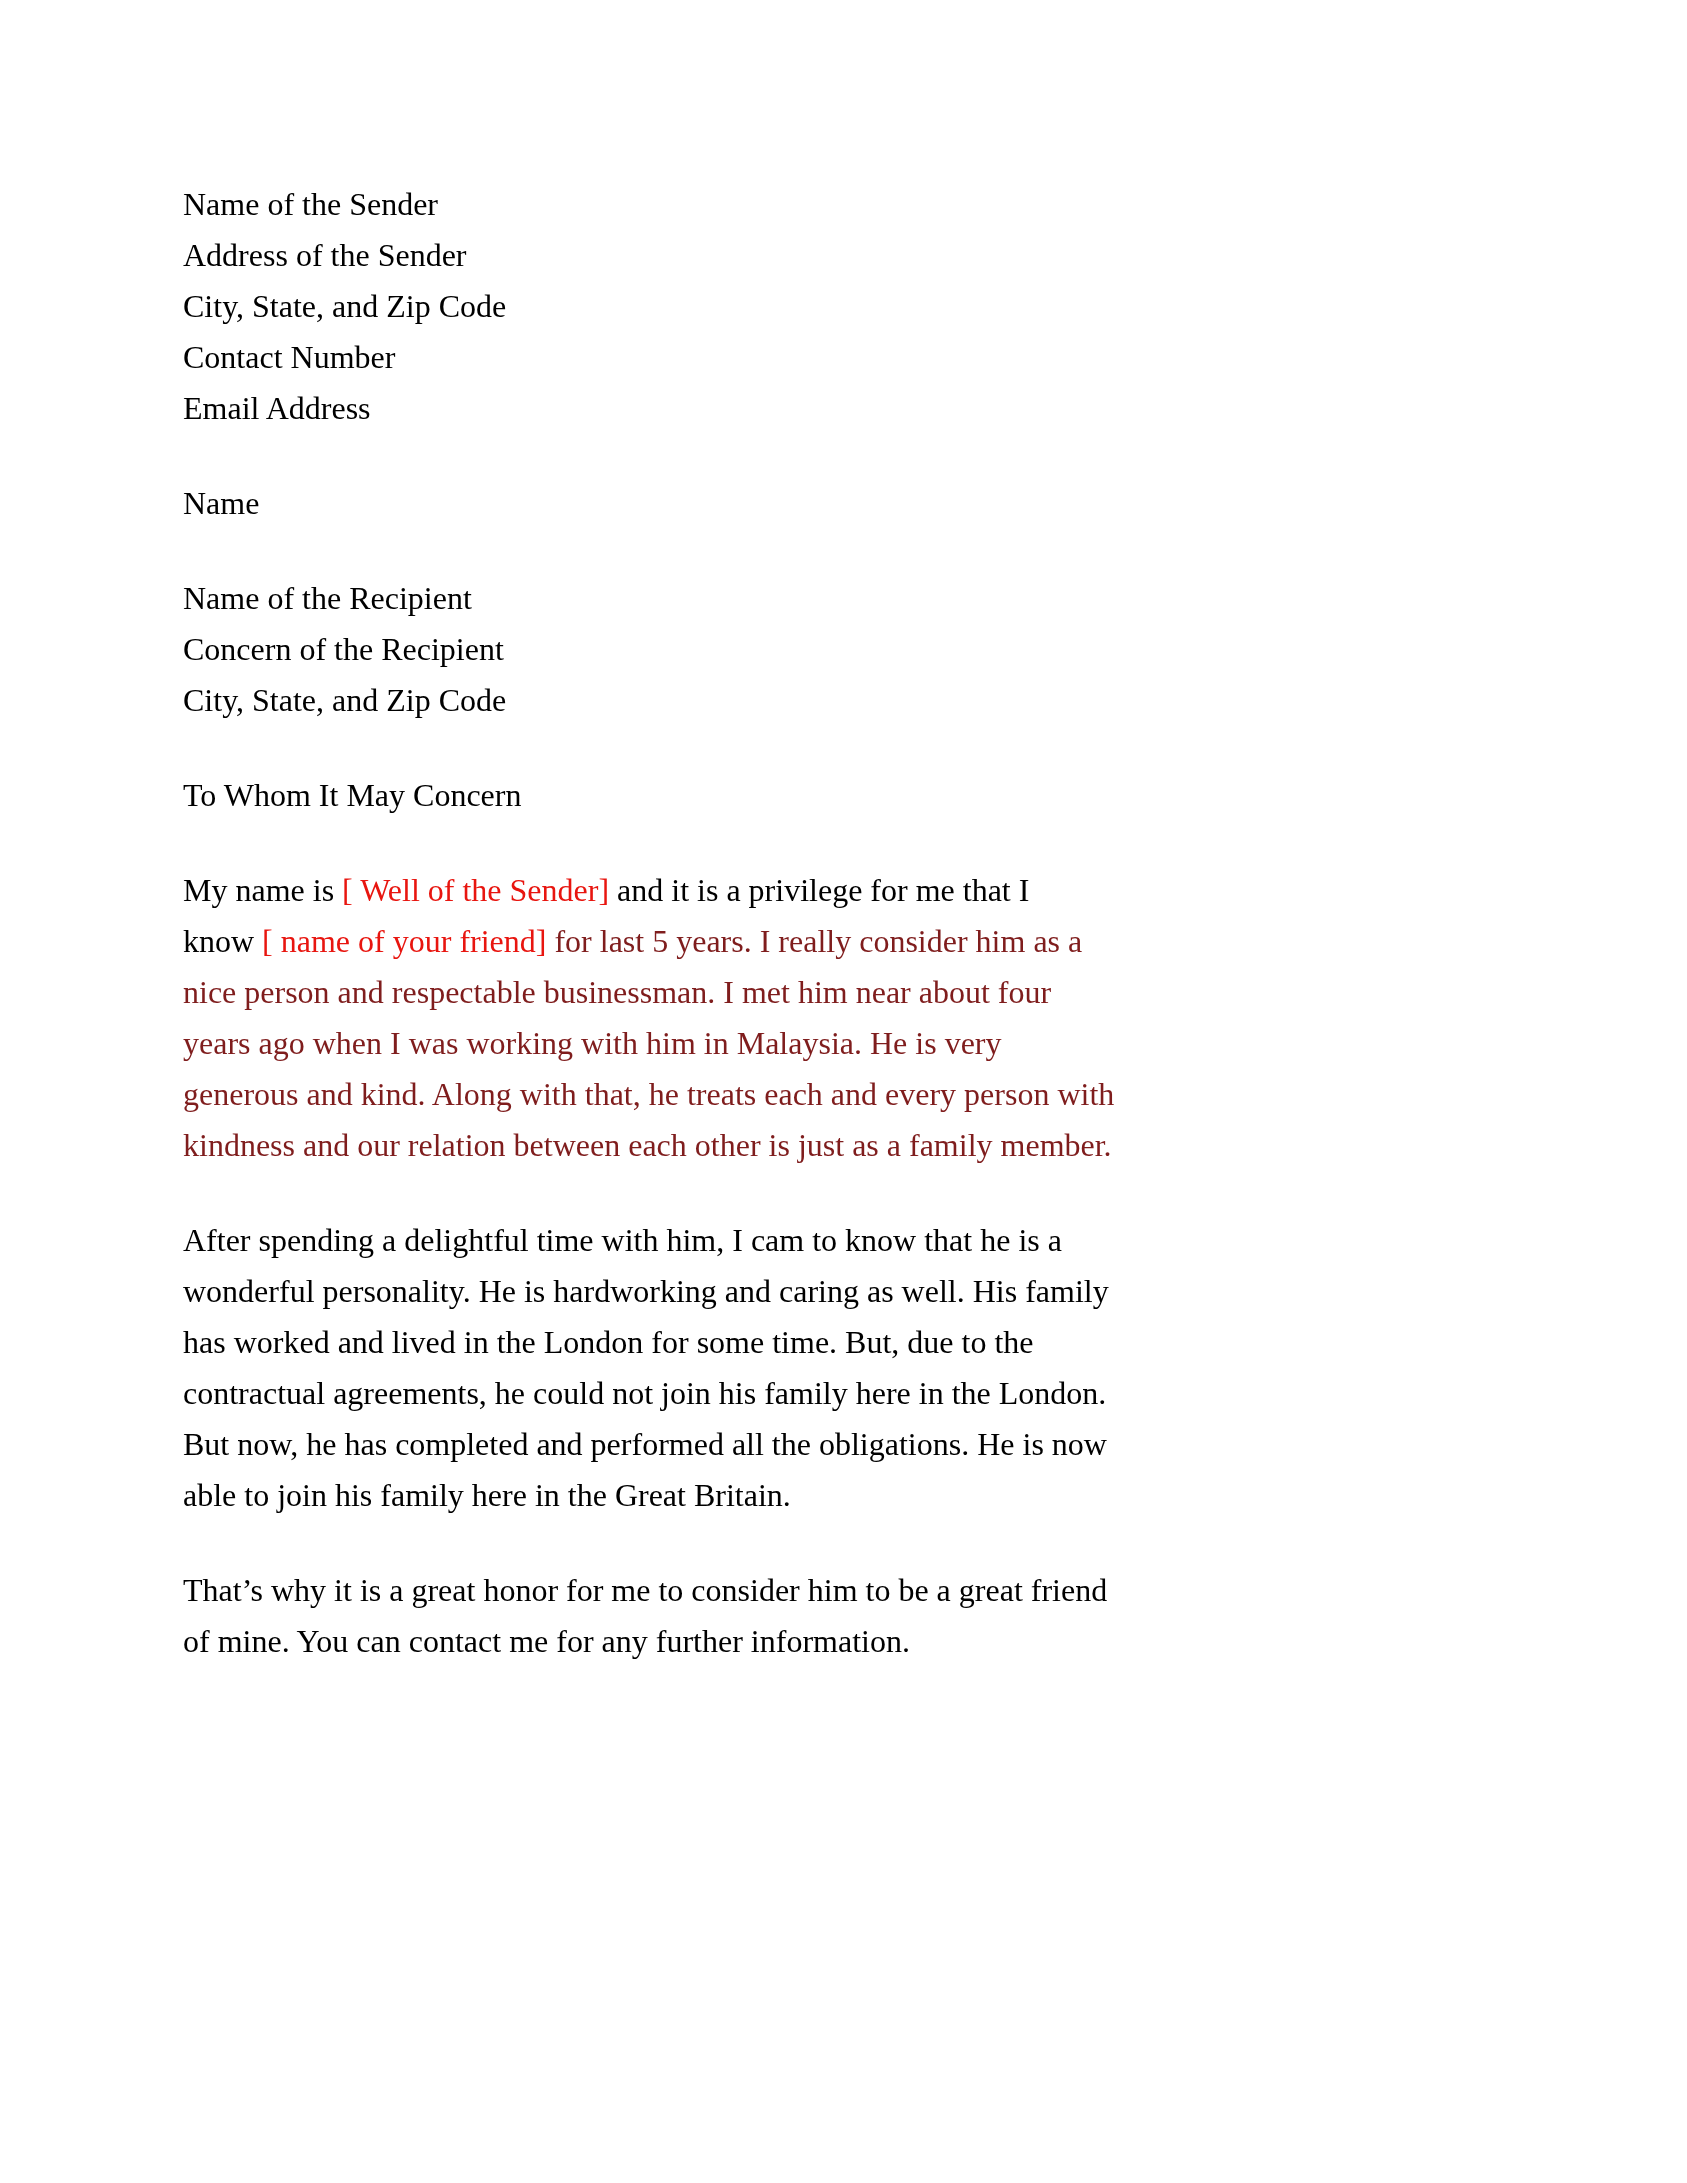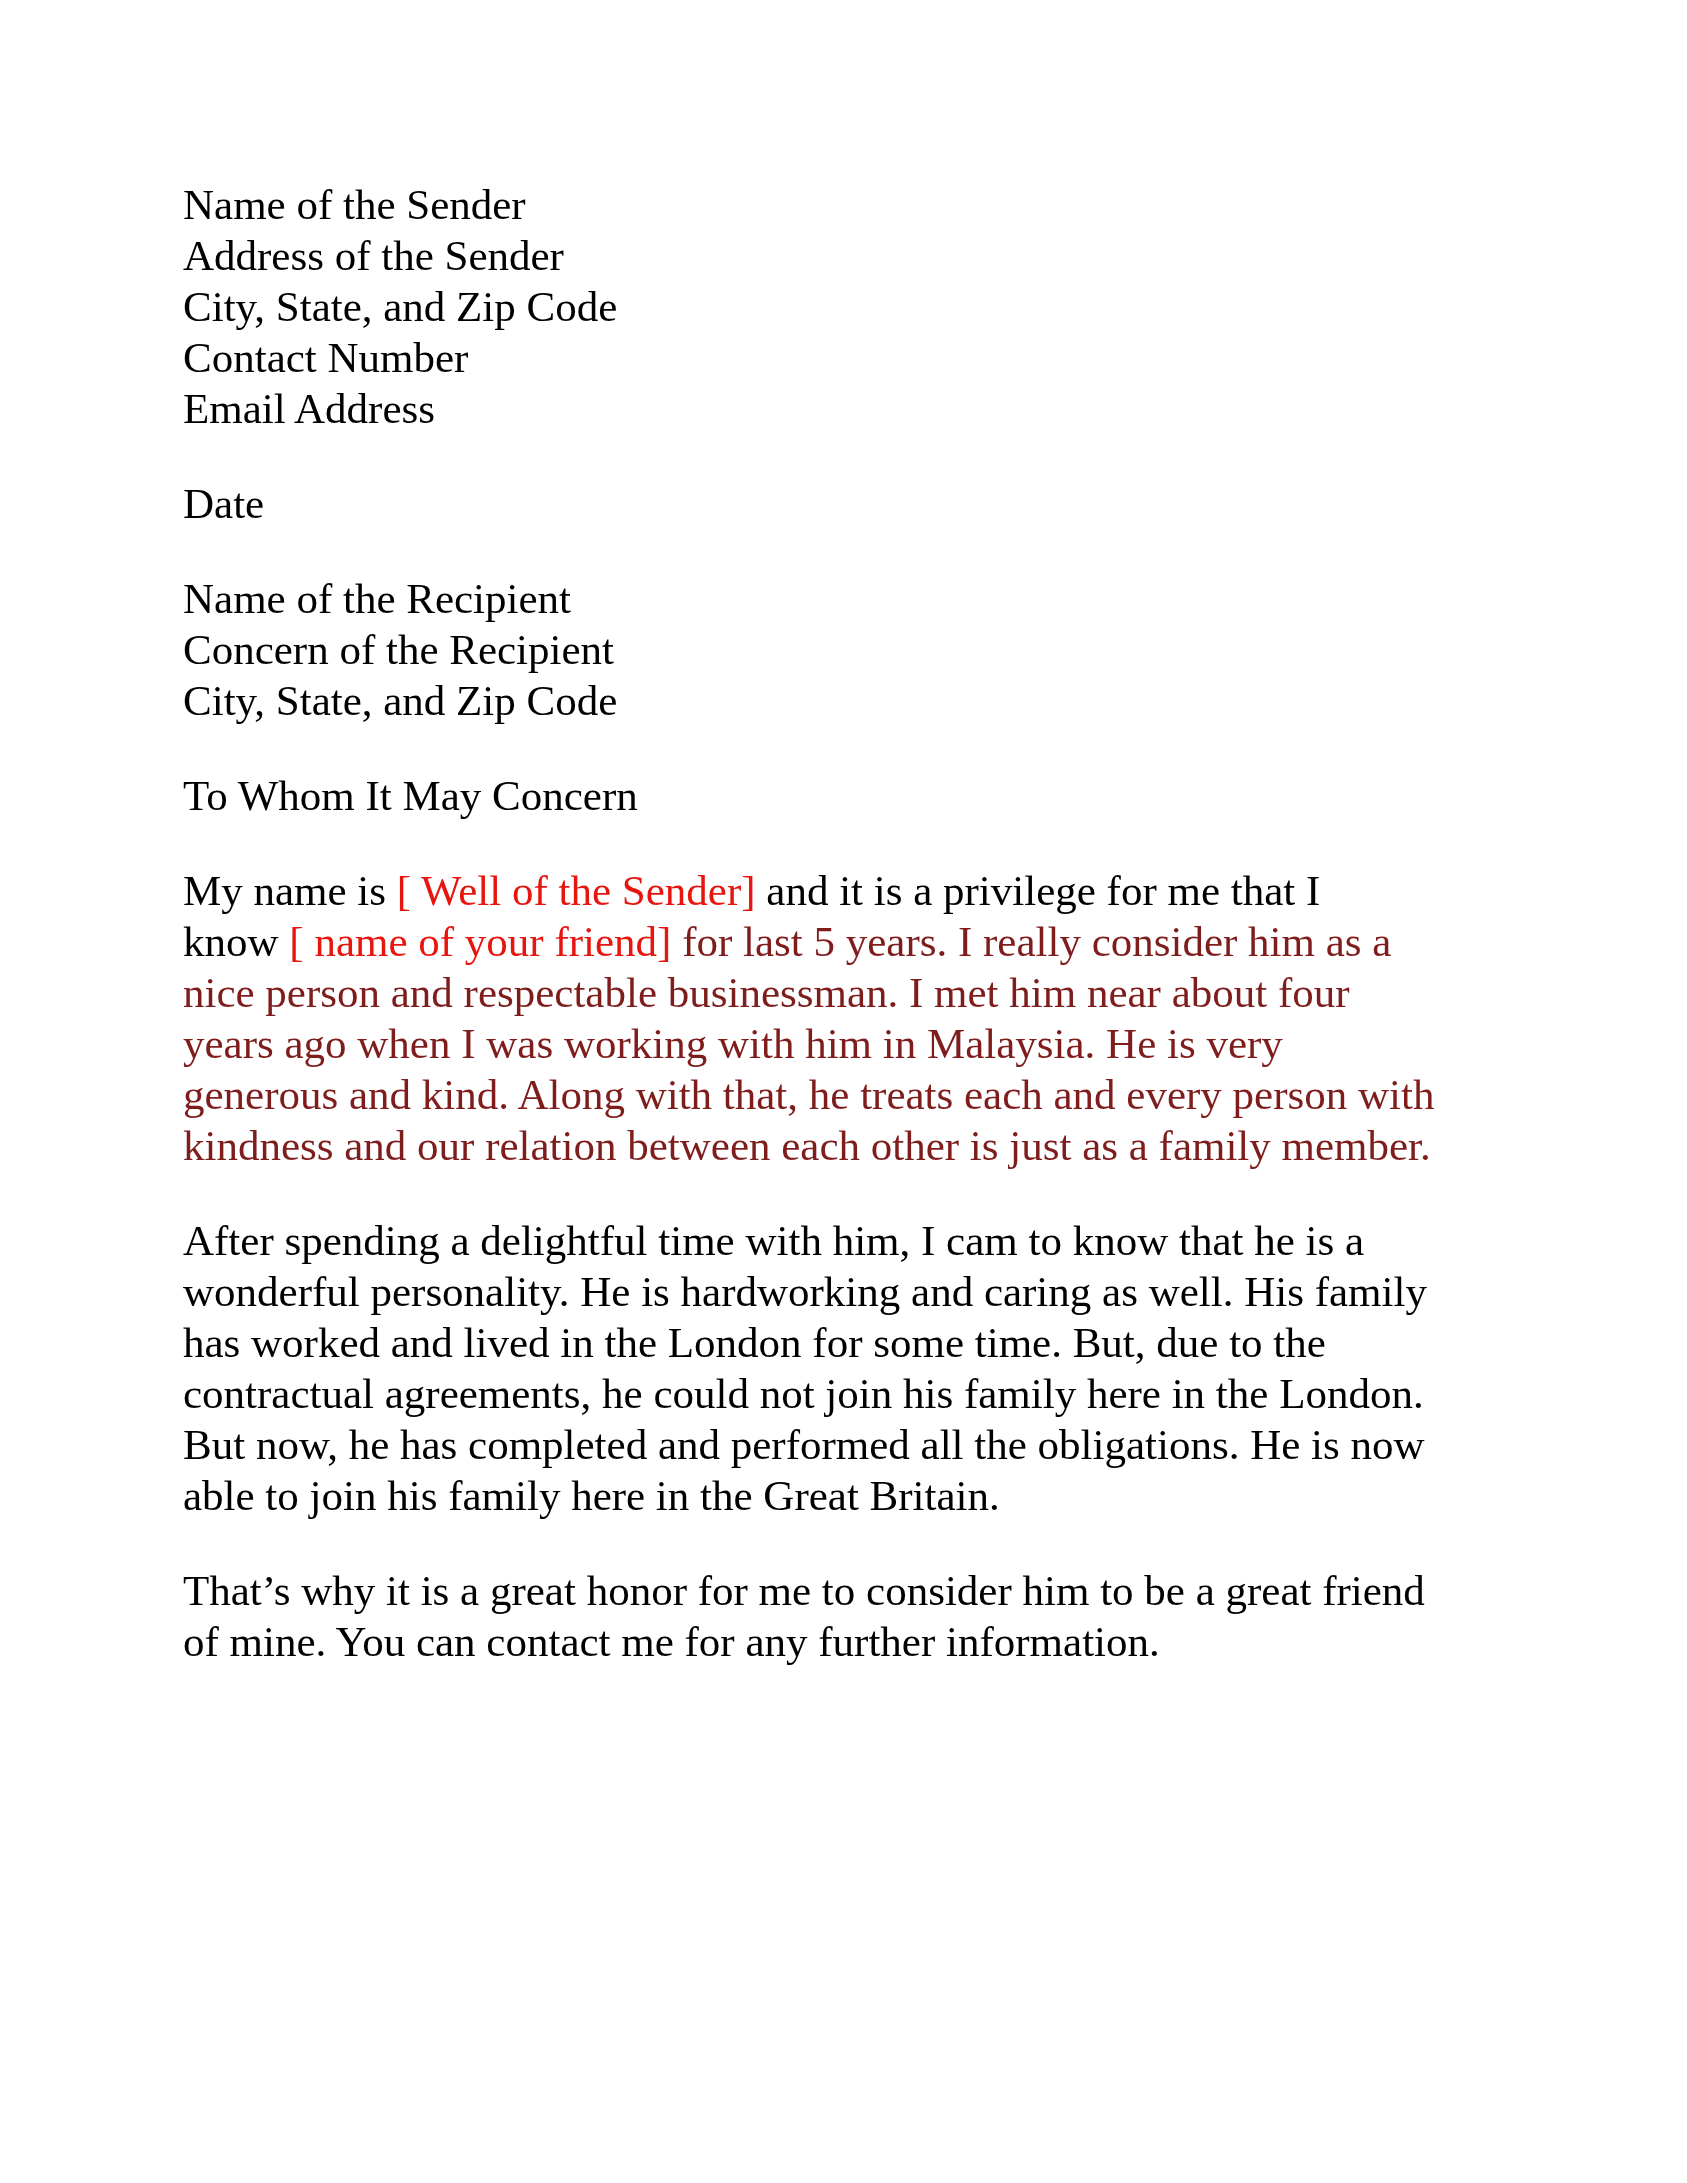--- a/index.html
+++ b/index.html
@@ -12,21 +12,21 @@
     width: 1687px;
     height: 2184px;
     background: #ffffff;
     overflow: hidden;
   }
   .letter {
     box-sizing: border-box;
     padding: 179px 122px 0 183px;
     width: 100%;
     font-family: "Liberation Serif", "DejaVu Serif", serif;
-    font-size: 43px;
+    font-size: 32px;
     line-height: 51px;
     color: #000000;
   }
   .block {
     margin: 0 0 44px 0;
     white-space: pre; 
   }
   .block:last-child {
     margin-bottom: 16px;
   }
@@ -40,21 +40,21 @@
 
 <div class="page">
   <div class="letter">
 
     <p class="block">Name of the Sender
 Address of the Sender
 City, State, and Zip Code
 Contact Number
 Email Address</p>
 
-    <p class="block">Date</p>
+    <p class="block">Name</p>
 
     <p class="block">Name of the Recipient
 Concern of the Recipient
 City, State, and Zip Code</p>
 
     <p class="block">To Whom It May Concern</p>
 
 
     <p class="block"><span style="color: rgb(0, 0, 0); margin-top: 32px;">My name is </span><span class="seg-red" style="color: rgb(232, 21, 15);">[ Well of the Sender]</span><span style="color: rgb(0, 0, 0);"> and it is a privilege for me that I
 know </span><span class="seg-red" style="color: rgb(232, 21, 15);">[ name of your friend]</span><span style="color: #7f1d1d;"> for last 5 years. I really consider him as a

